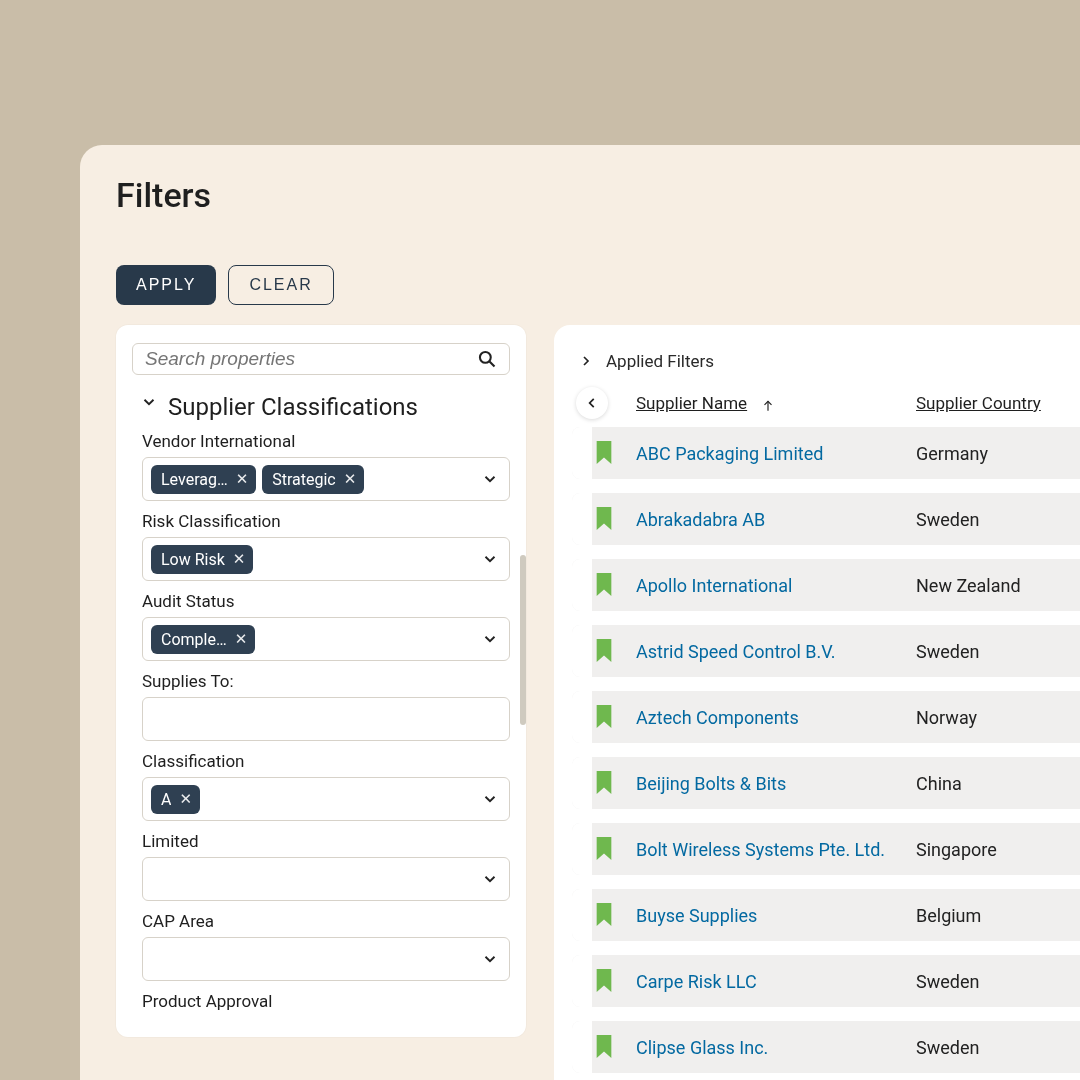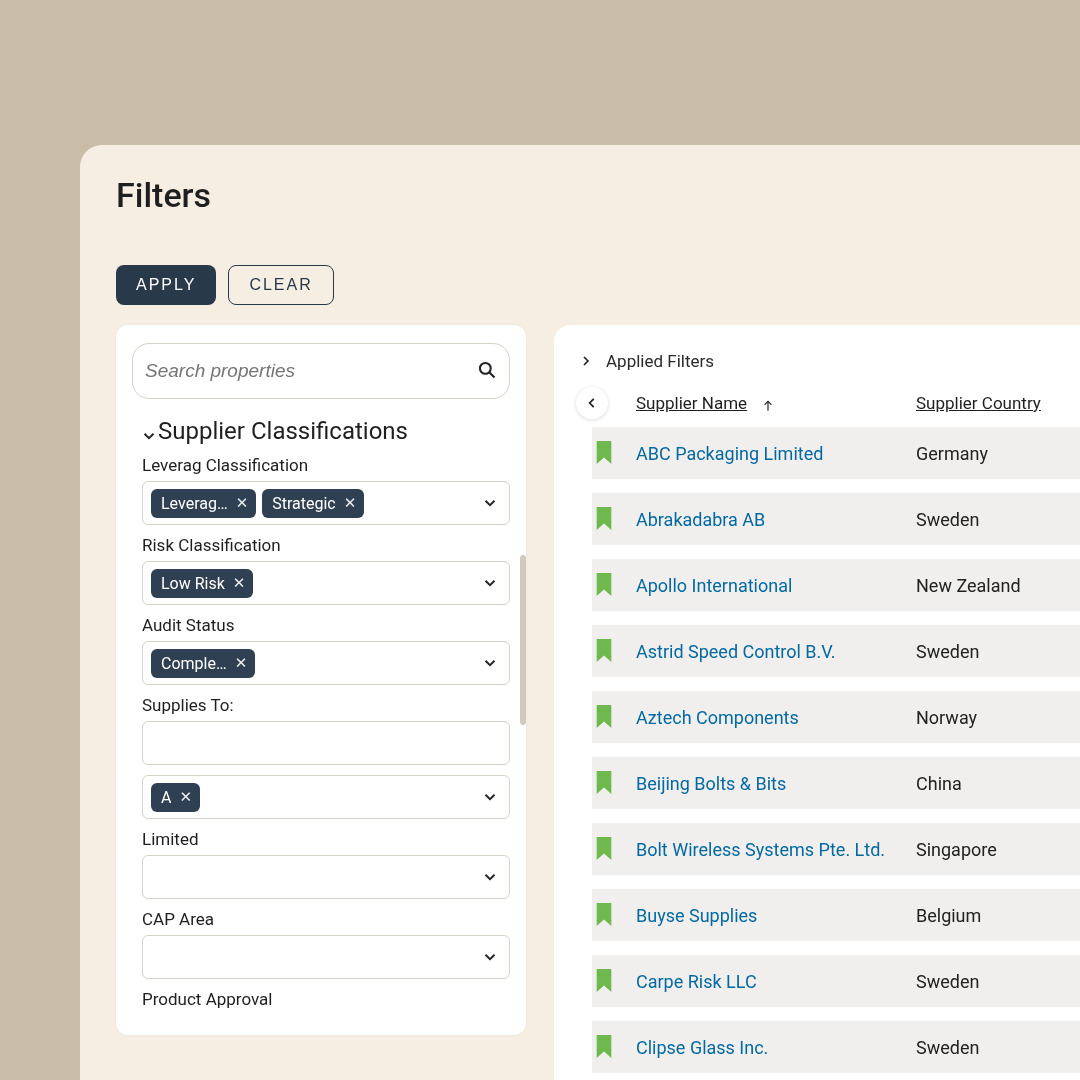--- a/index.html
+++ b/index.html
@@ -50,39 +50,40 @@
   .filter-card {
     width: 410px;
     background: #fff;
     border-radius: 12px;
     padding: 18px 16px 20px 16px;
     position: relative;
     box-shadow: 0 0 0 1px rgba(0,0,0,0.02);
   }
   .search-field {
     display: flex;
+    align-items: center;
     border: 1px solid #d7d2c9;
-    border-radius: 17px;
-    padding: 16px 12px;
+    border-radius: 6px;
+    padding: 4px 12px;
   }
   .search-field input {
     flex: 1;
     border: none;
     outline: none;
     font-size: 19px;
     font-style: italic;
     color: #777;
     background: transparent;
   }
   .search-icon { width: 20px; height: 20px; }
 
   .section-header {
     display: flex;
-    align-items: flex-end;
-    gap: 0;
+    align-items: flex-start;
+    gap: 10px;
     margin: 18px 0 0 8px;
   }
   .section-header .chev { width: 18px; height: 18px; }
   .section-title { font-size: 24px; font-weight: 400; color: #1f1f1f; }
 
   .field { margin: 10px 0 4px 10px; }
   .field-label { font-size: 17px; color: #1f1f1f; margin-bottom: 6px; }
   .select {
     border: 1px solid #d7d2c9;
     border-radius: 6px;
@@ -218,21 +219,21 @@
       </div>
 
       <div class="section-header">
         <svg class="chev" viewBox="0 0 24 24" fill="none" stroke="#222" stroke-width="2.5">
             <polyline points="6 9 12 15 18 9"></polyline>
           </svg>
         <div class="section-title">Supplier Classifications</div>
       </div>
 
       <div class="field">
-        <div class="field-label">Leverag Classification</div>
+        <div class="field-label">Vendor International</div>
         <div class="select">
           <div class="chip">
               <span>Leverag…</span>
               <span class="x">✕</span>
             </div>
           <div class="chip">
               <span>Strategic</span>
               <span class="x">✕</span>
             </div>
           <svg class="caret" width="18" height="18" viewBox="0 0 24 24" fill="none" stroke="#222" stroke-width="2.5">
@@ -266,20 +267,21 @@
             </svg>
         </div>
       </div>
 
       <div class="field">
         <div class="field-label">Supplies To:</div>
         <div class="select"></div>
       </div>
 
       <div class="field">
+        <div class="field-label">Classification</div>
         <div class="select">
           <div class="chip" style="max-width:50px">
               <span>A</span>
               <span class="x">✕</span>
             </div>
           <svg class="caret" width="18" height="18" viewBox="0 0 24 24" fill="none" stroke="#222" stroke-width="2.5">
               <polyline points="6 9 12 15 18 9"></polyline>
             </svg>
         </div>
       </div>

